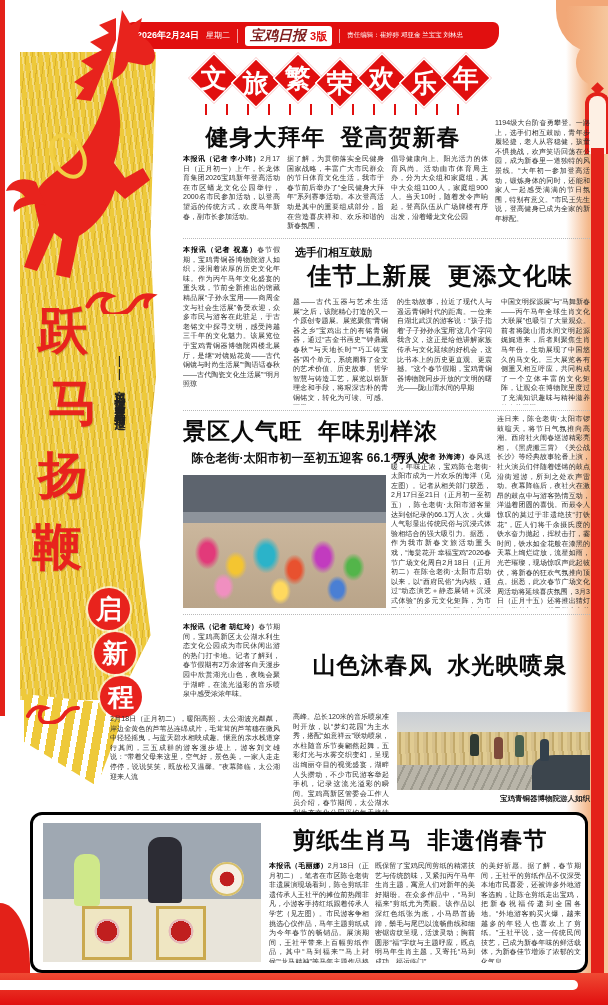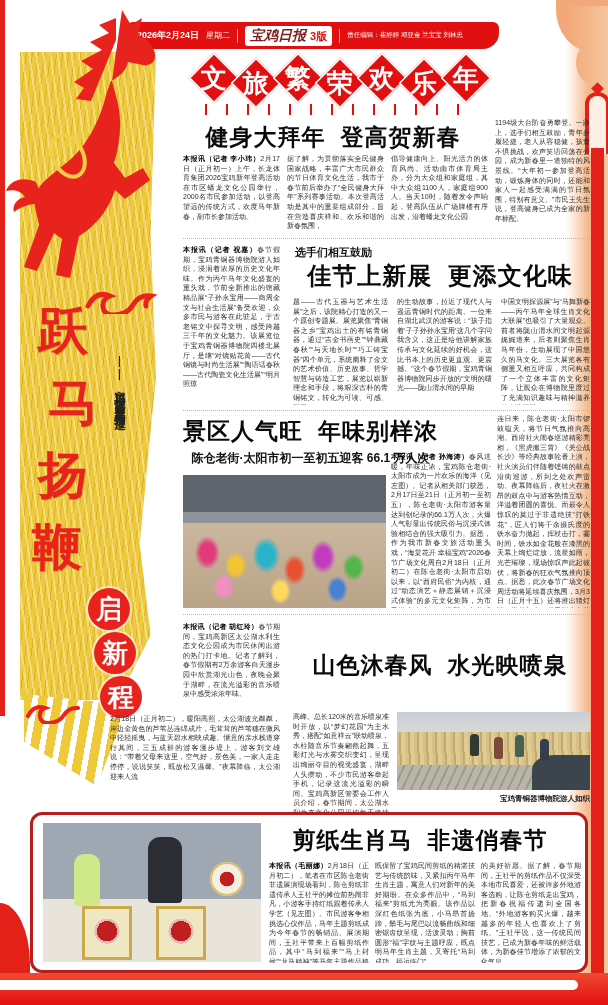--- a/index.html
+++ b/index.html
@@ -91,21 +91,21 @@
   .pc-child{position:absolute;left:14%;top:22%;width:26px;height:52px;background:#cfe88a;border-radius:10px 10px 4px 4px;}
   .pc-woman{position:absolute;left:48%;top:10%;width:34px;height:66px;background:#2c2c34;border-radius:12px 12px 4px 4px;}
   .pc-fan{position:absolute;right:8%;top:28%;width:34px;height:34px;border-radius:50%;background:#f5efe2;
       box-shadow:inset 0 0 0 2px #d8c06a;}
   .pc-fan::after{content:"";position:absolute;inset:8px;border-radius:50%;
       background:radial-gradient(#c01f1f 0 55%,transparent 60%);}
   .pc-frame{position:absolute;width:44px;height:48px;background:#efe6c2;border:3px solid #caa94e;}
   .pc-frame::after{content:"";position:absolute;inset:6px;
       background:radial-gradient(circle at 50% 45%,#c01f1f 0 40%,#e5b8b8 40% 48%,transparent 50%);}
   
-  .a5box{left:30px;top:812px;width:558px;height:161px;border:3px solid #b91c1c;border-radius:12px;
+  .a5box{left:30px;top:812px;width:558px;height:161px;border:3px solid #000000;border-radius:12px;
          background:#fff;box-sizing:border-box;z-index:5;}
 </style>
 </head>
 <body>
 
 <div class="page">
 
   <div class="abs corner-orn"></div>
   <div class="abs corner-orn2"></div>
   <div class="abs right-glow"></div>

